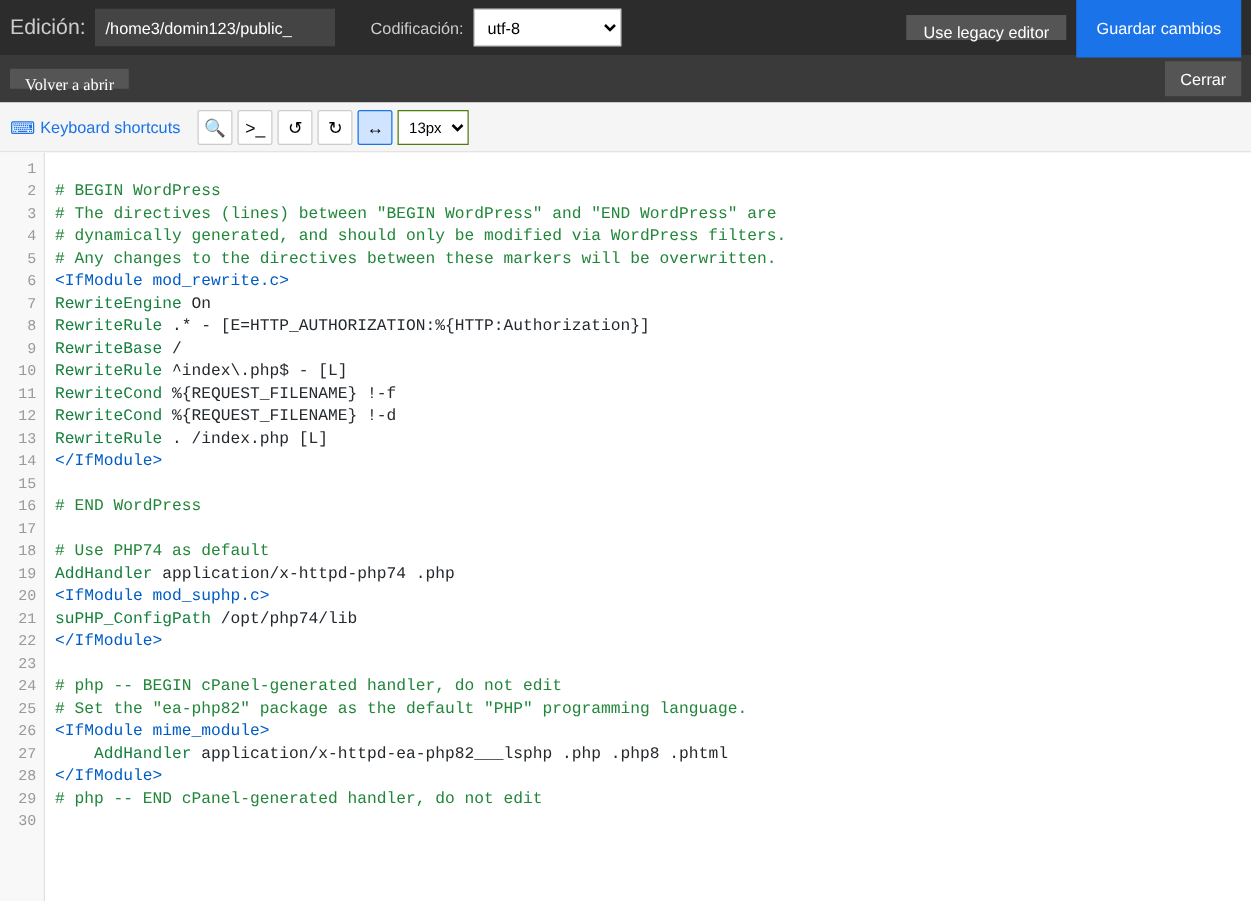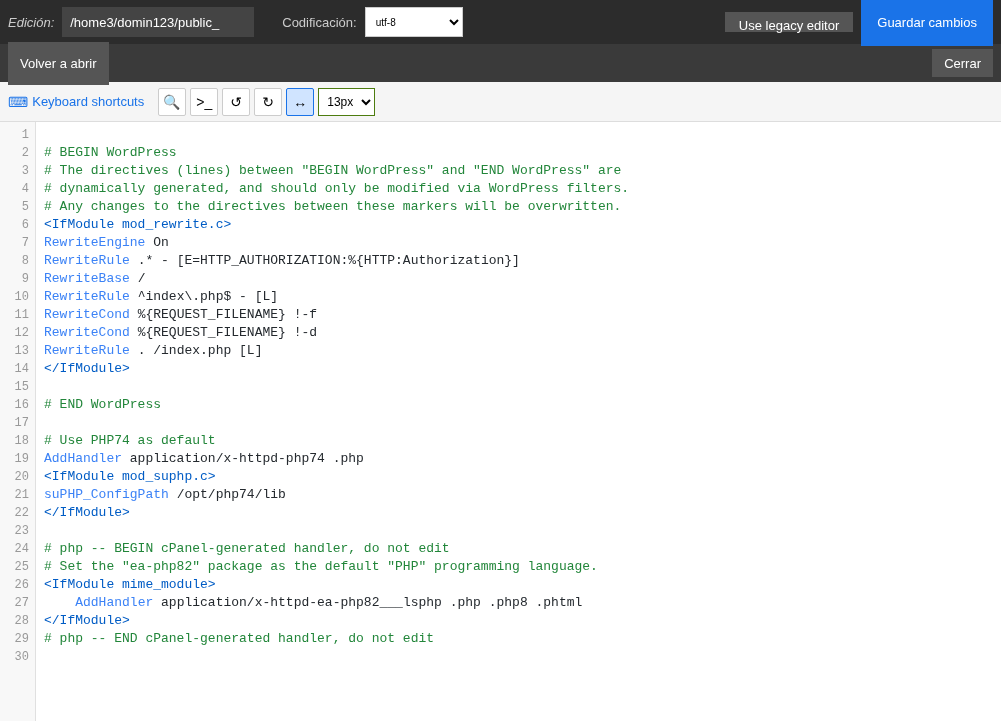--- a/index.html
+++ b/index.html
@@ -9,23 +9,22 @@
     .top-toolbar {
       background: #2c2c2c;
       display: flex;
       align-items: center;
       padding: 0 8px;
       height: 44px;
       gap: 8px;
     }
     .top-toolbar .label {
       color: #ccc;
-      font-size: 13px;
+      font-size: 17px;
       white-space: nowrap;
-      font-style: italic;
     }
     .top-toolbar .path-input {
       background: #444;
       color: #fff;
       border: none;
       padding: 4px 8px;
       font-size: 13px;
       height: 30px;
       min-width: 180px;
       outline: none;
@@ -34,21 +33,21 @@
       color: #ccc;
       font-size: 13px;
       margin-left: 20px;
       white-space: nowrap;
     }
     .top-toolbar .encoding-select {
       background: #fff;
       color: #000;
       border: 1px solid #ccc;
       padding: 3px 6px;
-      font-size: 10px;
+      font-size: 13px;
       height: 30px;
       outline: none;
     }
     .top-toolbar .spacer { flex: 1; }
     .btn-legacy {
       background: #555;
       color: #fff;
       border: none;
       padding: 6px 14px;
       font-size: 13px;
@@ -74,21 +73,22 @@
       height: 38px;
       gap: 6px;
     }
     .btn-back {
       background: #555;
       color: #fff;
       border: none;
       padding: 5px 12px;
       font-size: 13px;
       cursor: pointer;
-      height: 43px;
+      height: 16px;
+      font-family: Liberation Serif, serif;
     }
     .btn-close {
       background: #555;
       color: #fff;
       border: none;
       padding: 5px 12px;
       font-size: 13px;
       cursor: pointer;
       height: 28px;
       margin-left: auto;
@@ -178,21 +178,21 @@
       white-space: pre;
     }
     .code-content .line {
       display: block;
       line-height: 18px;
       white-space: pre;
     }
     
     .c-comment { color: #22863a; }
     .c-tag { color: #005cc5; }
-    .c-directive { color: #3b82f6; }
+    .c-directive { color: #15803d; }
     .c-plain { color: #24292e; }
   </style>
 </head>
 <body>
 
 <div class="top-toolbar">
   <span class="label">Edición:</span>
   <input class="path-input" type="text" value="/home3/domin123/public_" style="">
   <span class="encoding-label">Codificación:</span>
   <select class="encoding-select">

